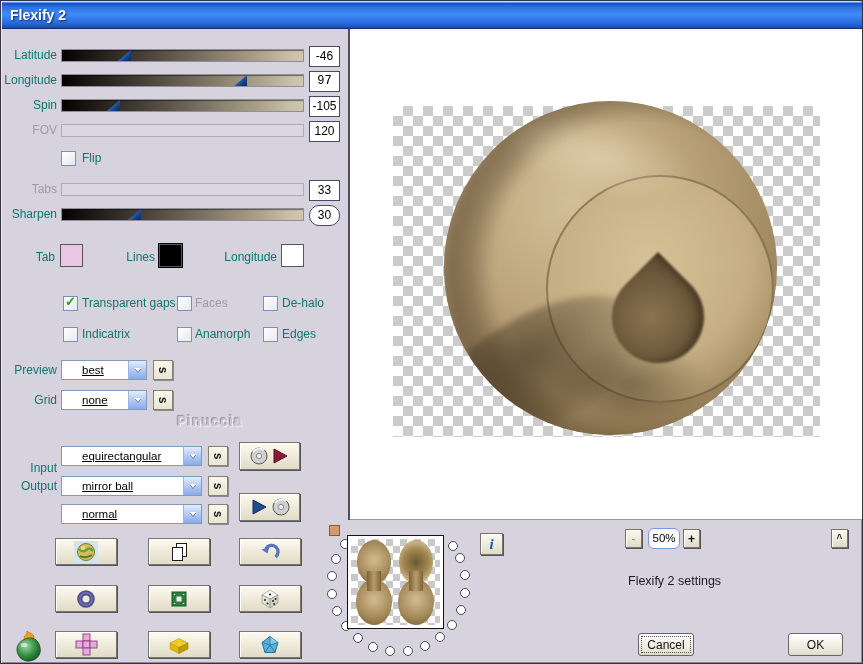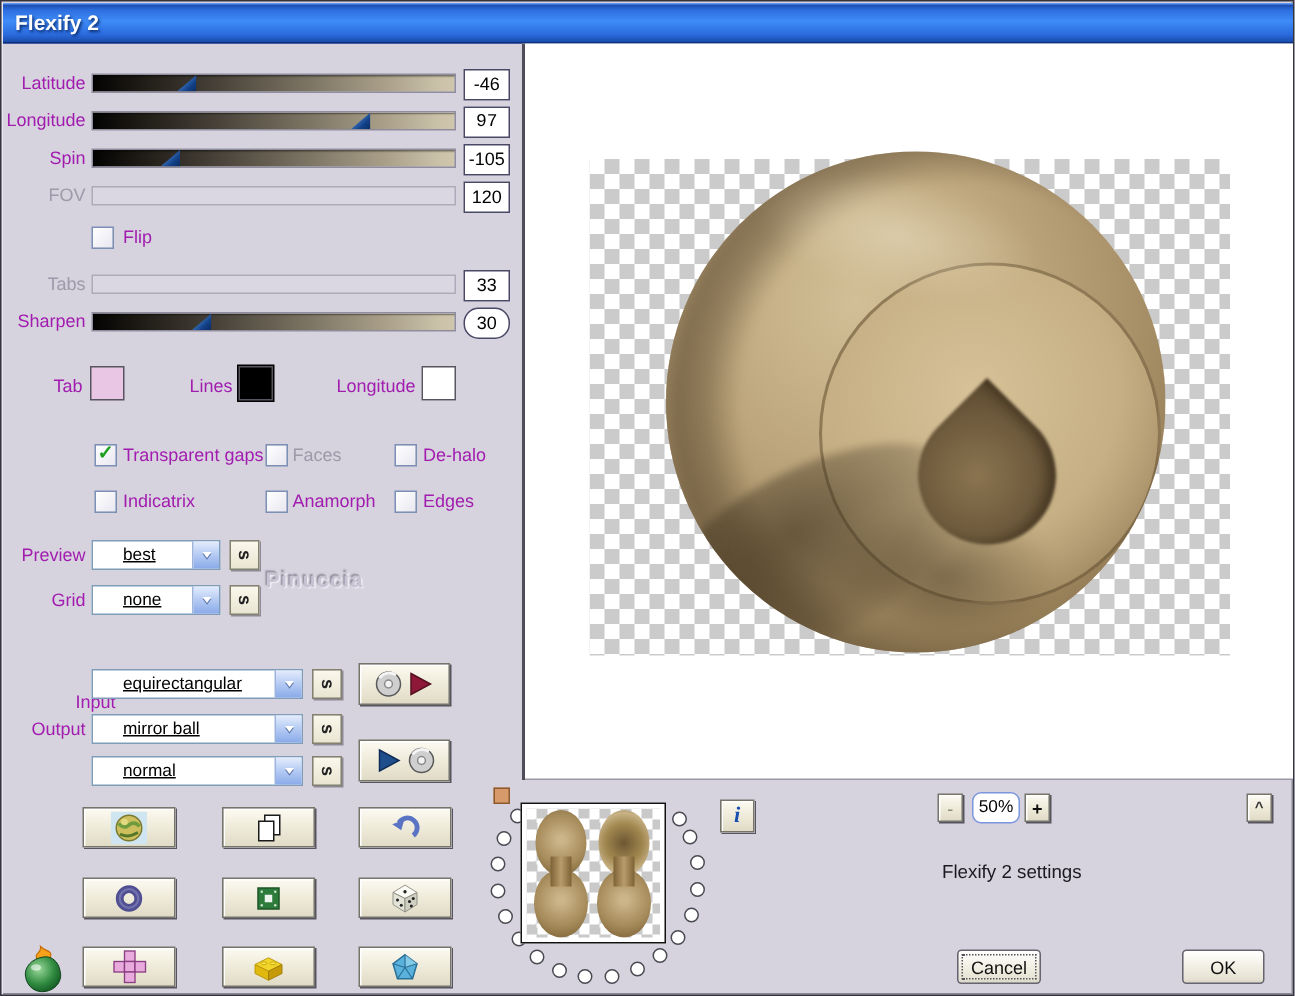--- a/index.html
+++ b/index.html
@@ -2,21 +2,21 @@
 <html><head>
 <meta charset="utf-8">
 <style>
   html,body{margin:0;padding:0;background:#9aa0a8;font-family:"Liberation Sans",sans-serif;}
   .window{position:relative;width:863px;height:664px;background:#d6d3de;border:1px solid #35343c;box-sizing:border-box;overflow:hidden;
           box-shadow:inset 1px 0 0 #e9e7f1, inset -1px 0 0 #8b8998, inset 0 -1px 0 #8b8998;}
   .titlebar{position:absolute;left:1px;top:1px;width:861px;height:27px;
             background:linear-gradient(180deg,#16429e 0%,#2e6fe0 18%,#3f8cf8 45%,#2a6add 78%,#1646a0 100%);
             box-shadow:inset 0 1px 0 #5d97f5, inset 0 -1px 0 #0c2e7c;padding-left:32px;}
   .titlebar .title{position:absolute;left:8px;top:0;line-height:27px;color:#fff;font-weight:bold;font-size:14px;text-shadow:1px 1px 2px #0a2a6a;}
-  .lbl{position:absolute;font-size:12px;color:#a21caf;height:16px;line-height:16px;white-space:nowrap;}
+  .lbl{position:absolute;font-size:12px;color:#0f766e;height:16px;line-height:16px;white-space:nowrap;}
   .r{text-align:right;}
   .dis{color:#9d9aaa;}
   .track{position:absolute;width:241px;height:11px;border:1px solid #8f8d9e;
          background:linear-gradient(to right,#030303 0%,#181510 10%,#49433a 35%,#7d7564 60%,#a89e88 80%,#c9c0a8 95%,#cfc6ac 100%);
          box-shadow:inset 1px 1px 1px rgba(0,0,0,.45);}
   .track.disabled{background:#dad7e2;box-shadow:none;border-color:#adabb9;}
   .thumb{position:absolute;top:0;width:13px;height:11px;clip-path:polygon(0 100%,100% 0,100% 100%);
          background:linear-gradient(135deg,#e8f2fc 0%,#9cc0ea 22%,#fff 34%,#2d62ab 48%,#123f86 70%,#0a2d62 100%);}
   .valbox{position:absolute;width:29px;height:19px;background:#fff;border:1px solid #494866;font-size:12px;color:#000;
           text-align:center;line-height:19px;}
@@ -58,21 +58,21 @@
   .sphere .shade{position:absolute;left:110px;top:235px;width:150px;height:95px;border-radius:50%;
           background:radial-gradient(ellipse at 50% 50%,rgba(64,50,30,.5),rgba(0,0,0,0) 72%);filter:blur(4px);}
   .sphere .gloss{position:absolute;left:60px;top:16px;width:190px;height:80px;border-radius:50%;transform:rotate(12deg);
           background:radial-gradient(ellipse at 50% 50%,rgba(238,226,198,.5),rgba(0,0,0,0) 70%);filter:blur(4px);}
   .thumbbox{position:absolute;left:346px;top:534px;width:97px;height:94px;border:1.5px solid #111;background:#fff;box-sizing:border-box;}
   .thumbbox .inner{position:absolute;left:3px;top:3px;right:3px;bottom:3px;
           background:repeating-conic-gradient(#c9c9c9 0% 25%, #ffffff 0% 50%) 0 0 / 14px 14px;overflow:hidden;}
   .blob{position:absolute;border-radius:50%;background:radial-gradient(circle at 50% 45%,#cbb589 8%,#a78c5c 55%,#7d6236 92%);}
   .blob.dark{background:radial-gradient(circle at 50% 50%,#6d5733 0%,#a0874f 45%,#c8b286 72%,#84683d 100%);}
   .waist{position:absolute;background:linear-gradient(90deg,#7d6236,#b89c6c 50%,#7d6236);}
-  .watermark{position:absolute;font-weight:bold;color:#c7c3d2;text-shadow:1px 1px 1px #f1eff7,-1px -1px 1px #928f9e;letter-spacing:1px;}
+  .watermark{position:absolute;font-weight:bold;color:#c7c3d2;text-shadow:1px 1px 1px #f1eff7,-1px -1px 1px #928f9e;letter-spacing:1px;margin-top:35px;}
   .marker-square{position:absolute;left:328px;top:524px;width:9px;height:9px;background:#d79a6a;border:1px solid #8d5a2f;}
   .status{position:absolute;left:627px;top:573px;font-size:12.5px;color:#1a1a20;}
   .zoomlevel{position:absolute;left:647px;top:527px;width:30px;height:19px;background:#fff;border:1px solid #7a96df;border-radius:6px;
              font-size:11.5px;text-align:center;line-height:19px;color:#000;}
   svg{display:block;}
 </style>
 </head>
 <body>
 
 <div class="window">
@@ -154,21 +154,21 @@
     <span class="btn">
         <span class="chev"></span>
       </span>
   </div>
   <button class="sbtn" style="left:152px;top:389px;">
       <span>s</span>
     </button>
 
   <div class="watermark" style="left:176px;top:377px;font-size:14px;">Pinuccia</div>
 
-  <div class="lbl r" style="left:0;top:459px;width:56px;margin-left:20px;">Input</div>
+  <div class="lbl r" style="left:0;top:459px;width:56px;">Input</div>
   <div class="combo" style="left:60px;top:445px;width:141px;">
     <span class="val">equirectangular</span>
     <span class="btn">
         <span class="chev"></span>
       </span>
   </div>
   <button class="sbtn" style="left:207px;top:445px;">
       <span>s</span>
     </button>
   <button class="pbtn" style="left:238px;top:441px;width:61px;height:28px;">

